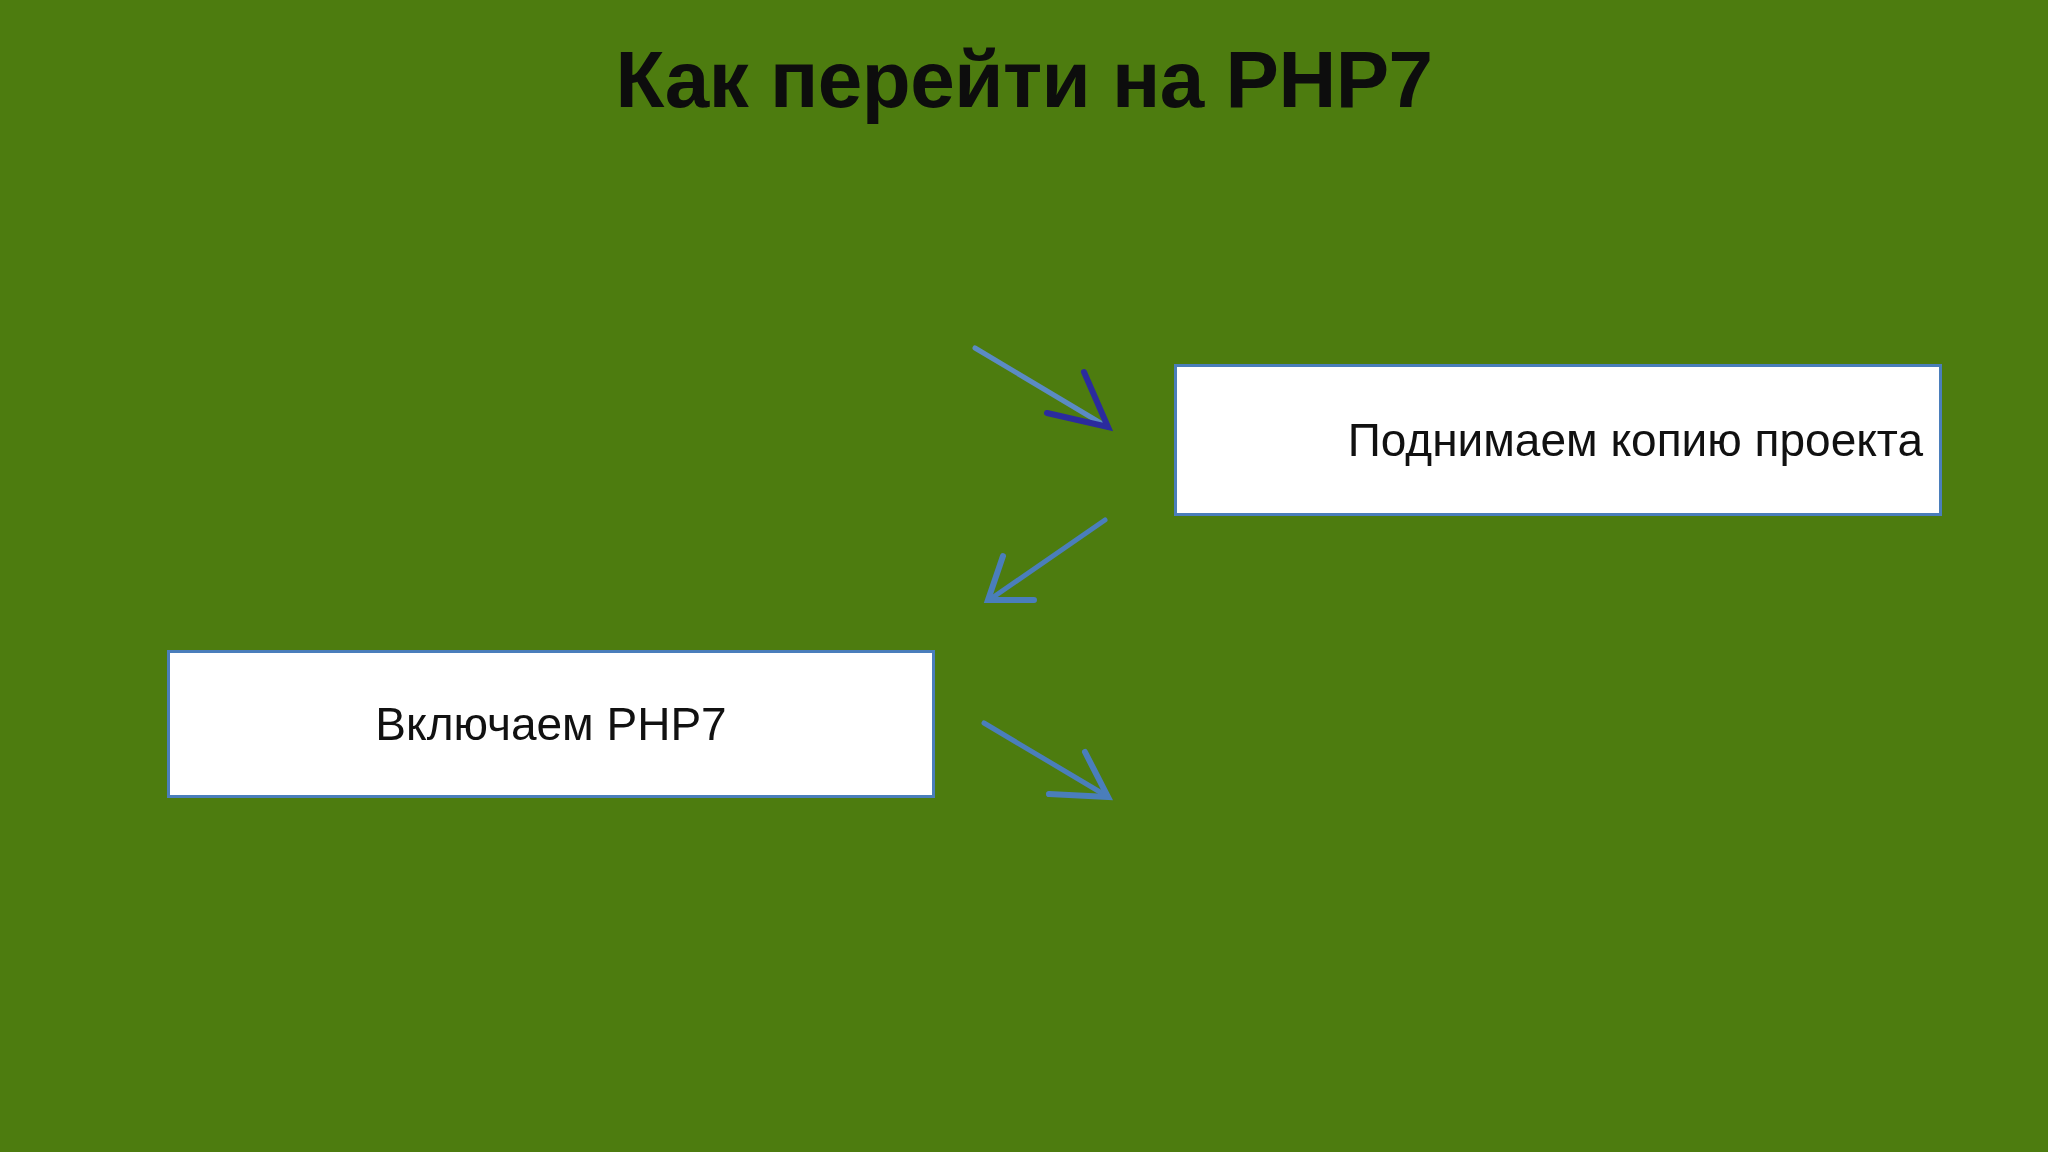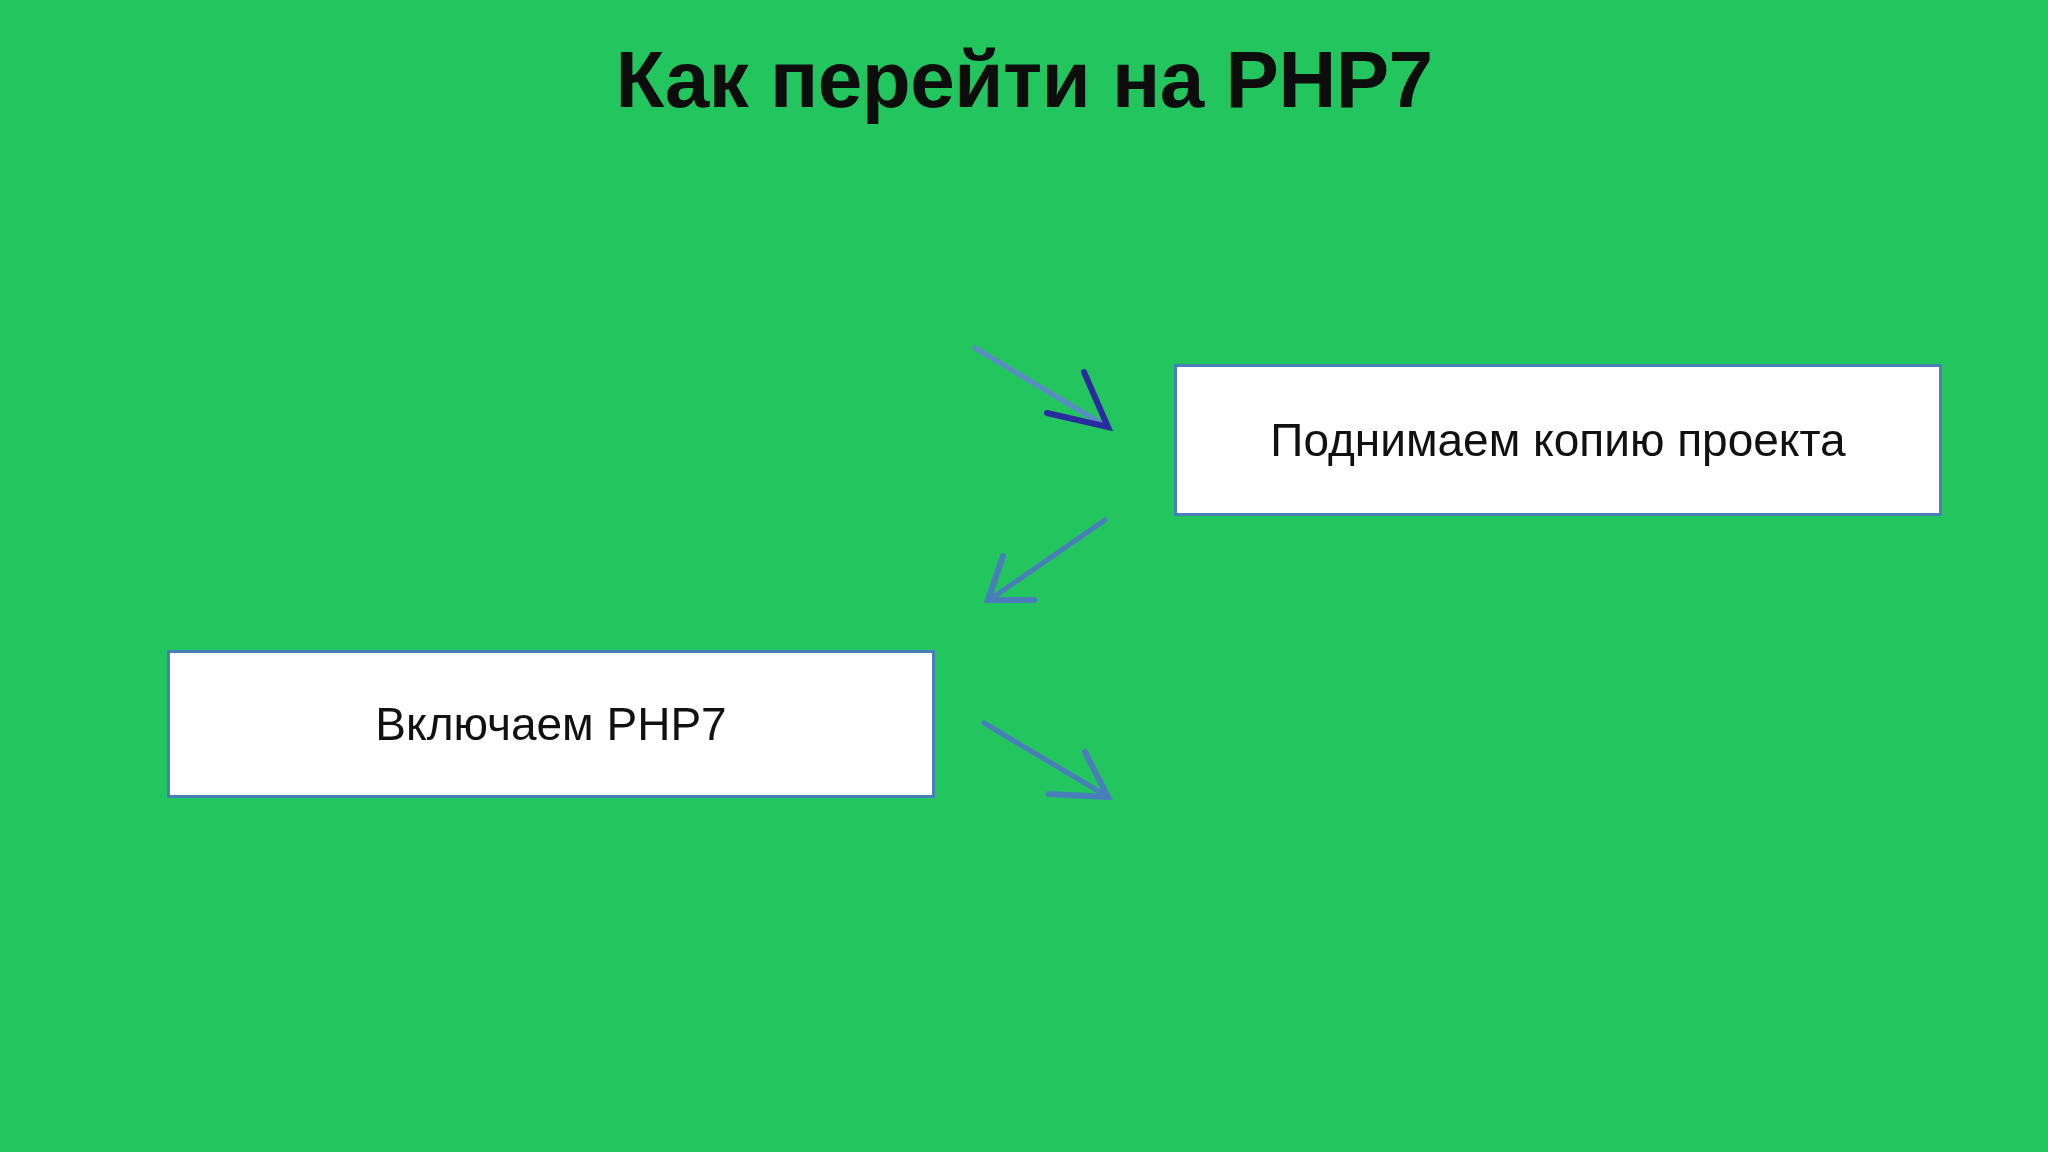--- a/index.html
+++ b/index.html
@@ -8,21 +8,21 @@
     background: #ffffff;
   }
   body {
     font-family: "Liberation Sans", sans-serif;
     -webkit-font-smoothing: antialiased;
   }
   #slide {
     position: relative;
     width: 2048px;
     height: 1152px;
-    background: #22c55e;
+    background: #4d7c0f;
     overflow: hidden;
     text-decoration: underline;
   }
 
   
   #slide-title {
     position: absolute;
     left: 0;
     top: 38px;
     width: 2048px;
@@ -48,21 +48,21 @@
   }
   .flow-box .box-text {
     font-size: 46px;
     color: #111111;
     line-height: 1.18;
     padding: 0 16px;
     white-space: pre-line;
   }
 
   #box-new-machine   { left: 172px;  top: 256px; width: 768px;  height: 155px; }
-  #box-project-copy  { left: 1174px; top: 364px; width: 768px;  height: 152px; }
+  #box-project-copy  { left: 1174px; top: 364px; width: 768px;  height: 152px; justify-content: flex-end; }
   #box-enable-php7   { left: 167px;  top: 650px; width: 768px;  height: 148px; text-align: right; }
   #box-check-roles   { left: 1174px; top: 772px; width: 768px;  height: 160px; }
 
   
   #arrows {
     position: absolute;
     left: 0;
     top: 0;
     width: 2048px;
     height: 1152px;

